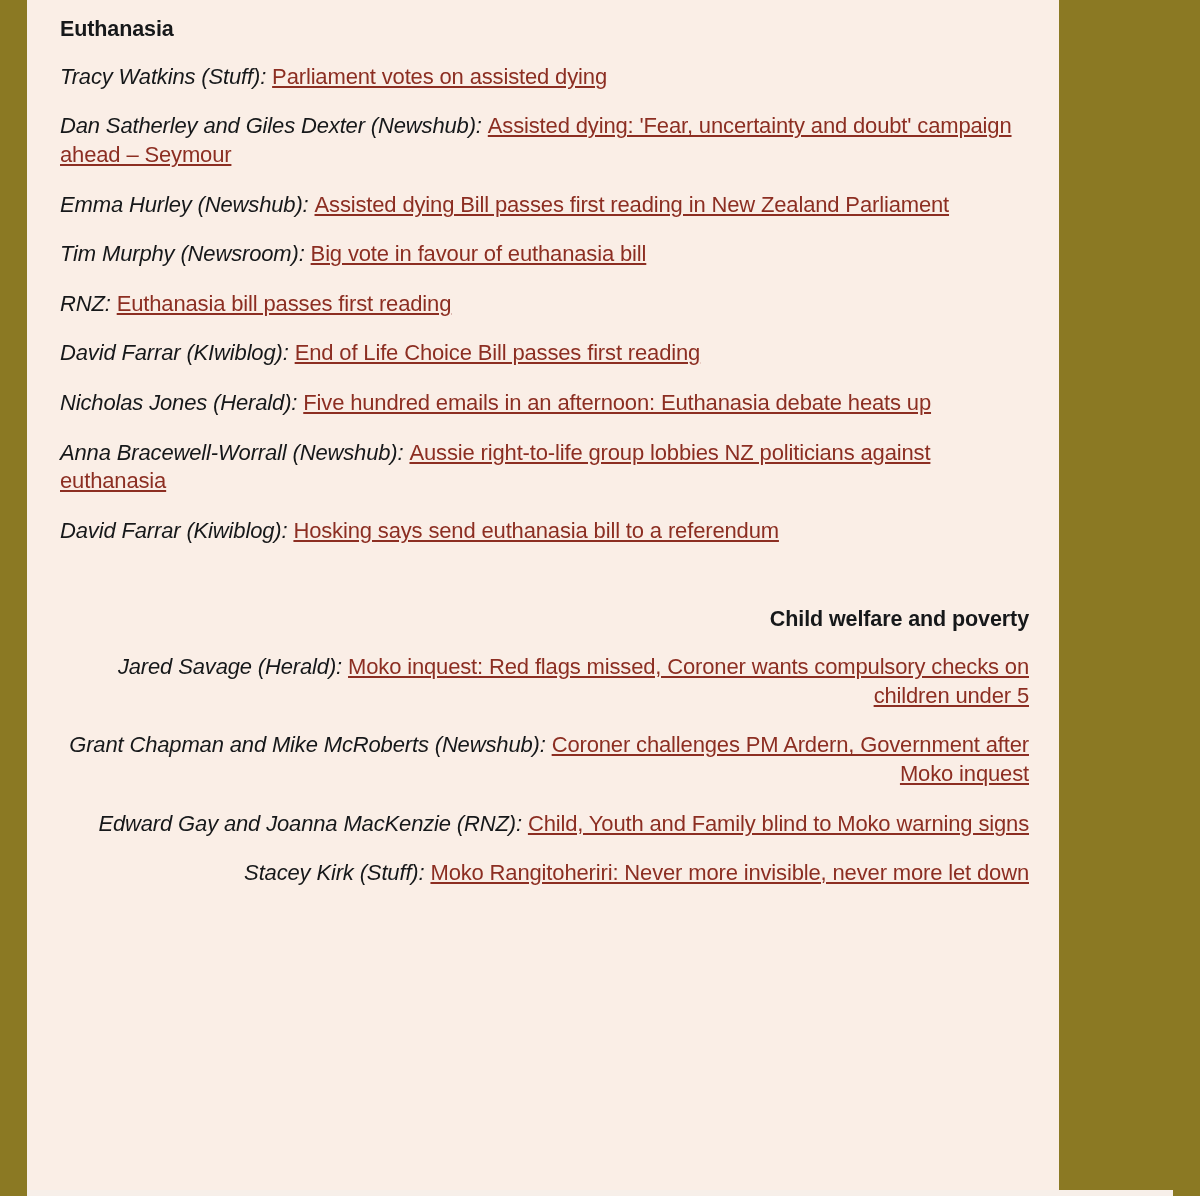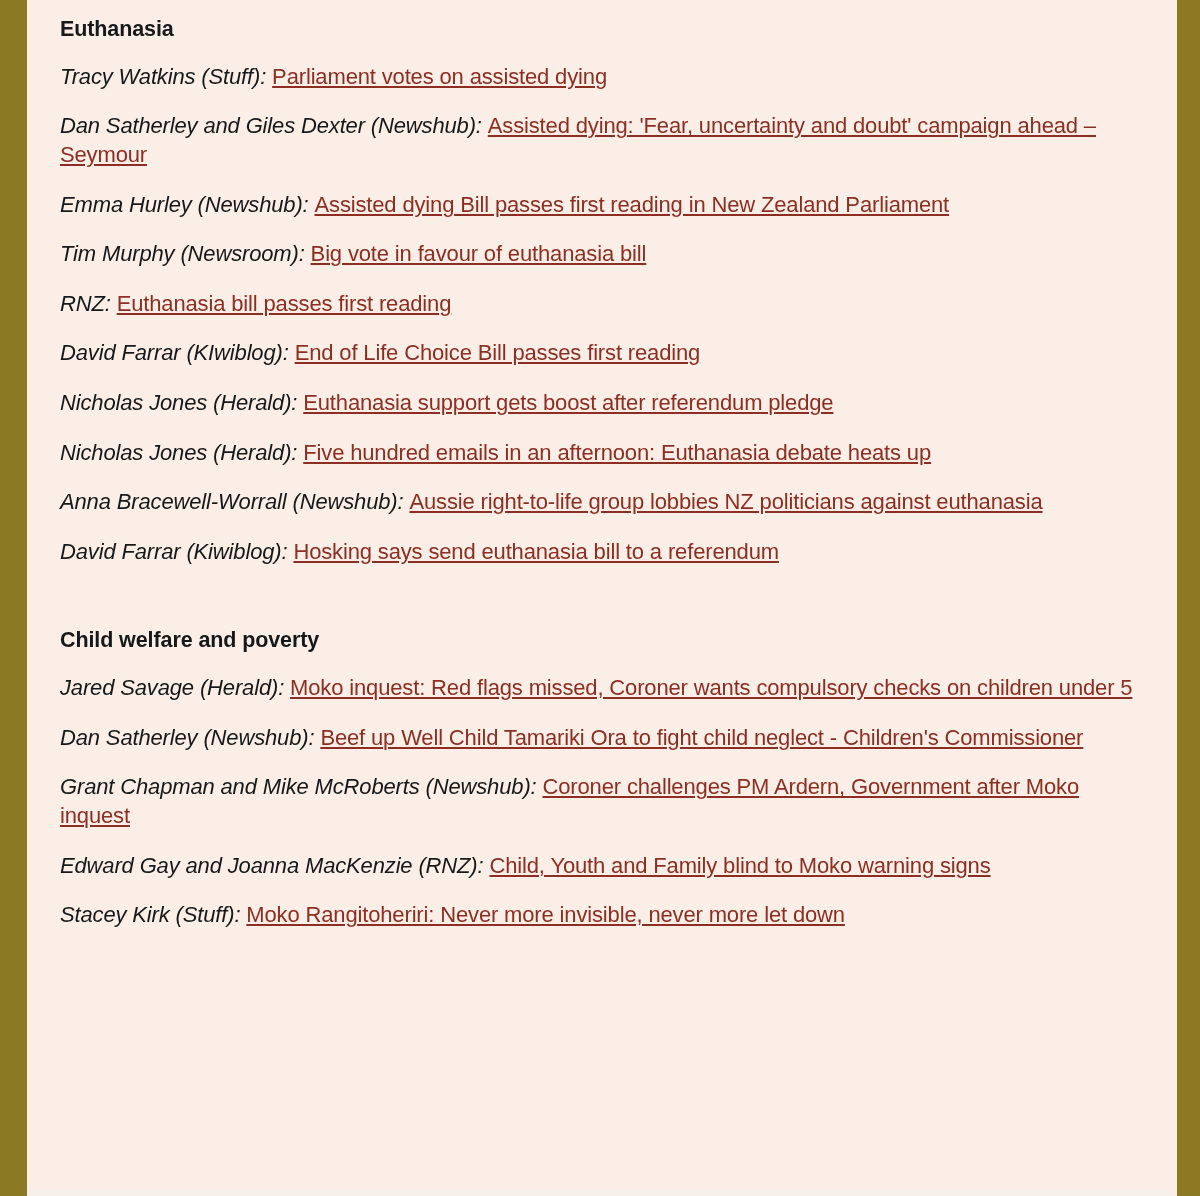--- a/index.html
+++ b/index.html
@@ -28,30 +28,30 @@
     width: 27px;
     background: #8b7923;
   }
   .gutter.left { left: 0; }
   .gutter.right { left: 1173px; width: 27px; }
 
   .sheet {
     position: absolute;
     left: 27px;
     top: 0;
-    width: 1150px;
+    width: 1032px;
     height: 1196px;
     background: #faeee6;
     box-sizing: border-box;
     padding: 16px 30px 0 33px;
     overflow: hidden;
   }
 
   .section { margin: 0; }
-  .section + .section { margin-top: 0; }
+  .section + .section { margin-top: 0; text-align: right; }
 
   h2.section-heading {
     font-size: 21.5px;
     font-weight: bold;
     color: #16181a;
     margin: 0 0 20px 0;
     padding: 0;
     letter-spacing: -0.1px;
     line-height: 1.25;
   }
@@ -121,23 +121,20 @@
         </p>
 
         <p class="entry">
           <span class="byline">RNZ: </span><a class="headline-link">Euthanasia bill passes first reading</a>
         </p>
 
         <p class="entry">
           <span class="byline">David Farrar (KIwiblog): </span><a class="headline-link">End of Life Choice Bill passes first reading</a>
         </p>
 
-        <p class="entry">
-          <span class="byline">Nicholas Jones (Herald): </span><a class="headline-link">Euthanasia support gets boost after referendum pledge</a>
-        </p>
 
 
         <p class="entry">
           <span class="byline">Nicholas Jones (Herald): </span><a class="headline-link">Five hundred emails in an afternoon: Euthanasia debate heats up</a>
         </p>
 
         <p class="entry">
           <span class="byline">Anna Bracewell-Worrall (Newshub): </span><a class="headline-link">Aussie right-to-life group lobbies NZ politicians against euthanasia</a>
         </p>
 
@@ -150,23 +147,20 @@
     </section>
 
     <section class="section second">
       <h2 class="section-heading">Child welfare and poverty</h2>
       <div>
 
         <p class="entry">
           <span class="byline">Jared Savage (Herald): </span><a class="headline-link">Moko inquest: Red flags missed, Coroner wants compulsory checks on children under 5</a>
         </p>
 
-        <p class="entry">
-          <span class="byline">Dan Satherley (Newshub): </span><a class="headline-link">Beef up Well Child Tamariki Ora to fight child neglect - Children's Commissioner</a>
-        </p>
 
 
         <p class="entry">
           <span class="byline">Grant Chapman and Mike McRoberts (Newshub): </span><a class="headline-link">Coroner challenges PM Ardern, Government after Moko inquest</a>
         </p>
 
         <p class="entry">
           <span class="byline">Edward Gay and Joanna MacKenzie (RNZ): </span><a class="headline-link">Child, Youth and Family blind to Moko warning signs</a>
         </p>
 

